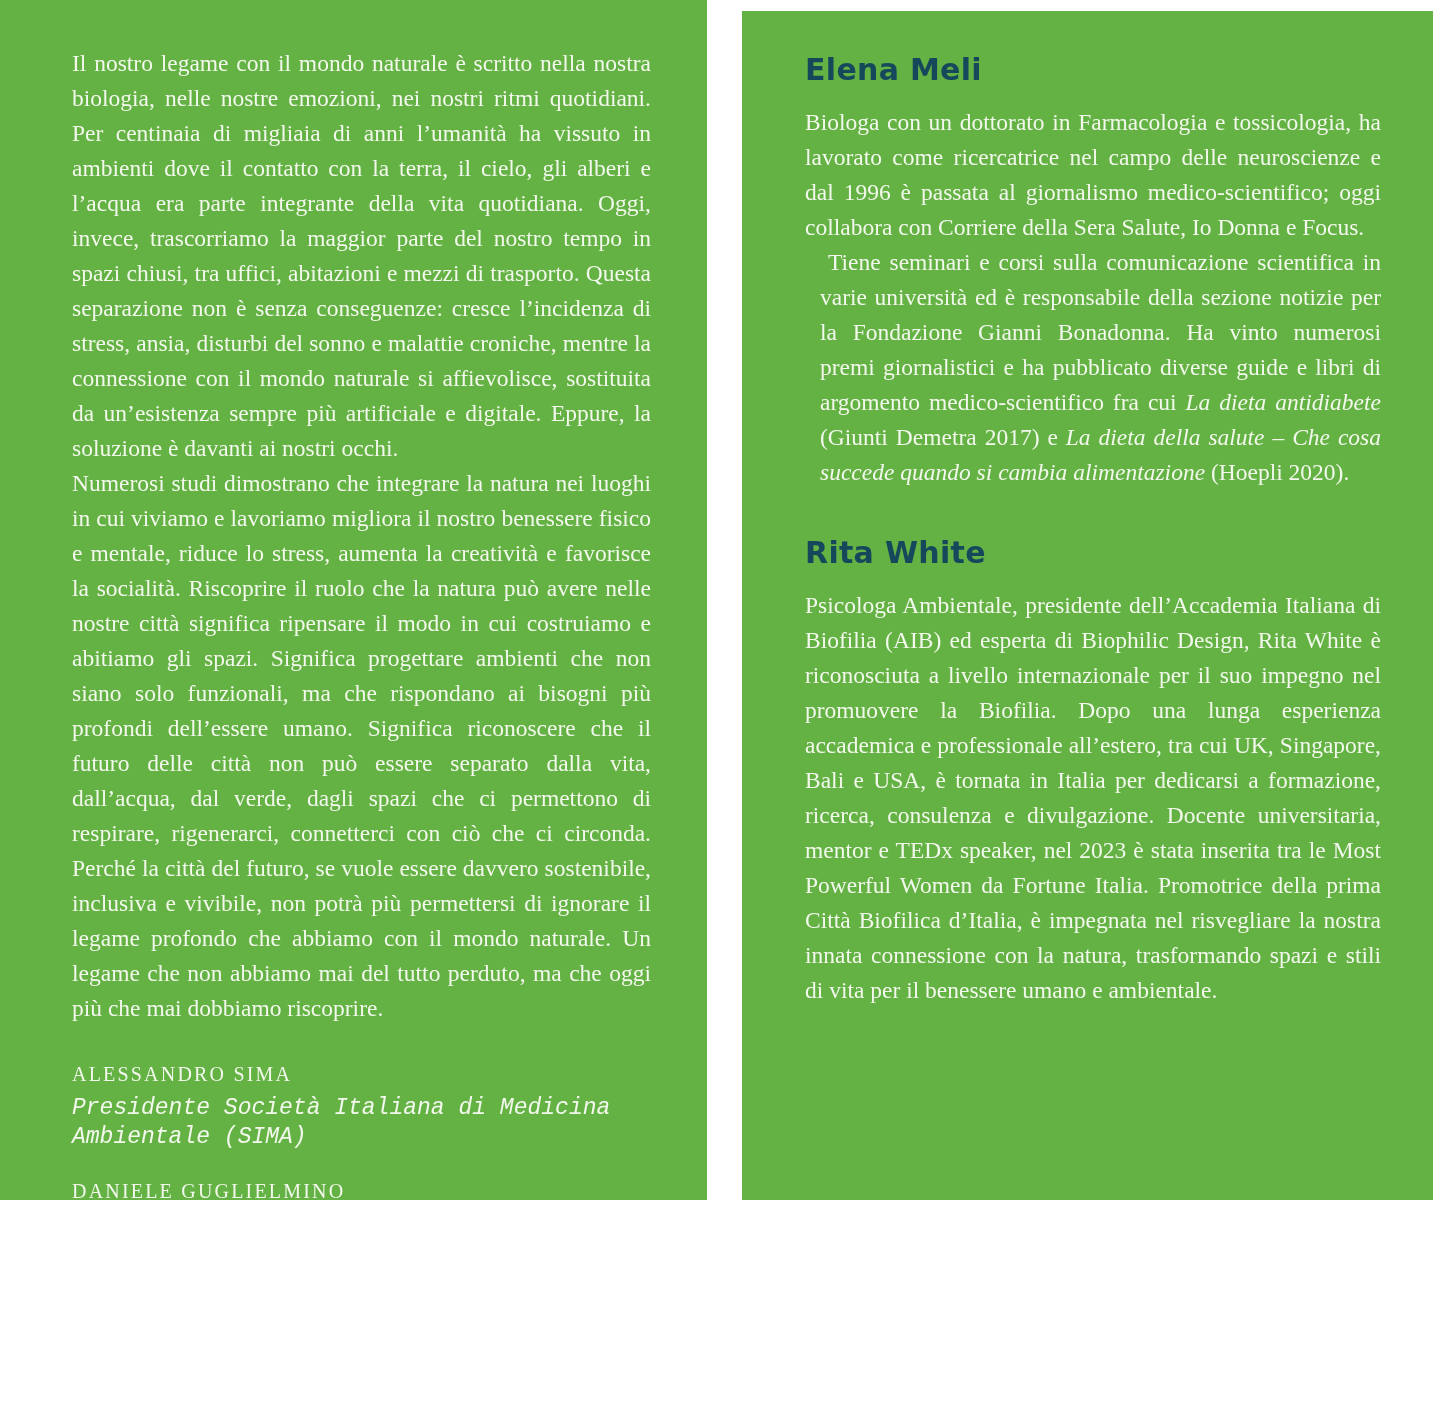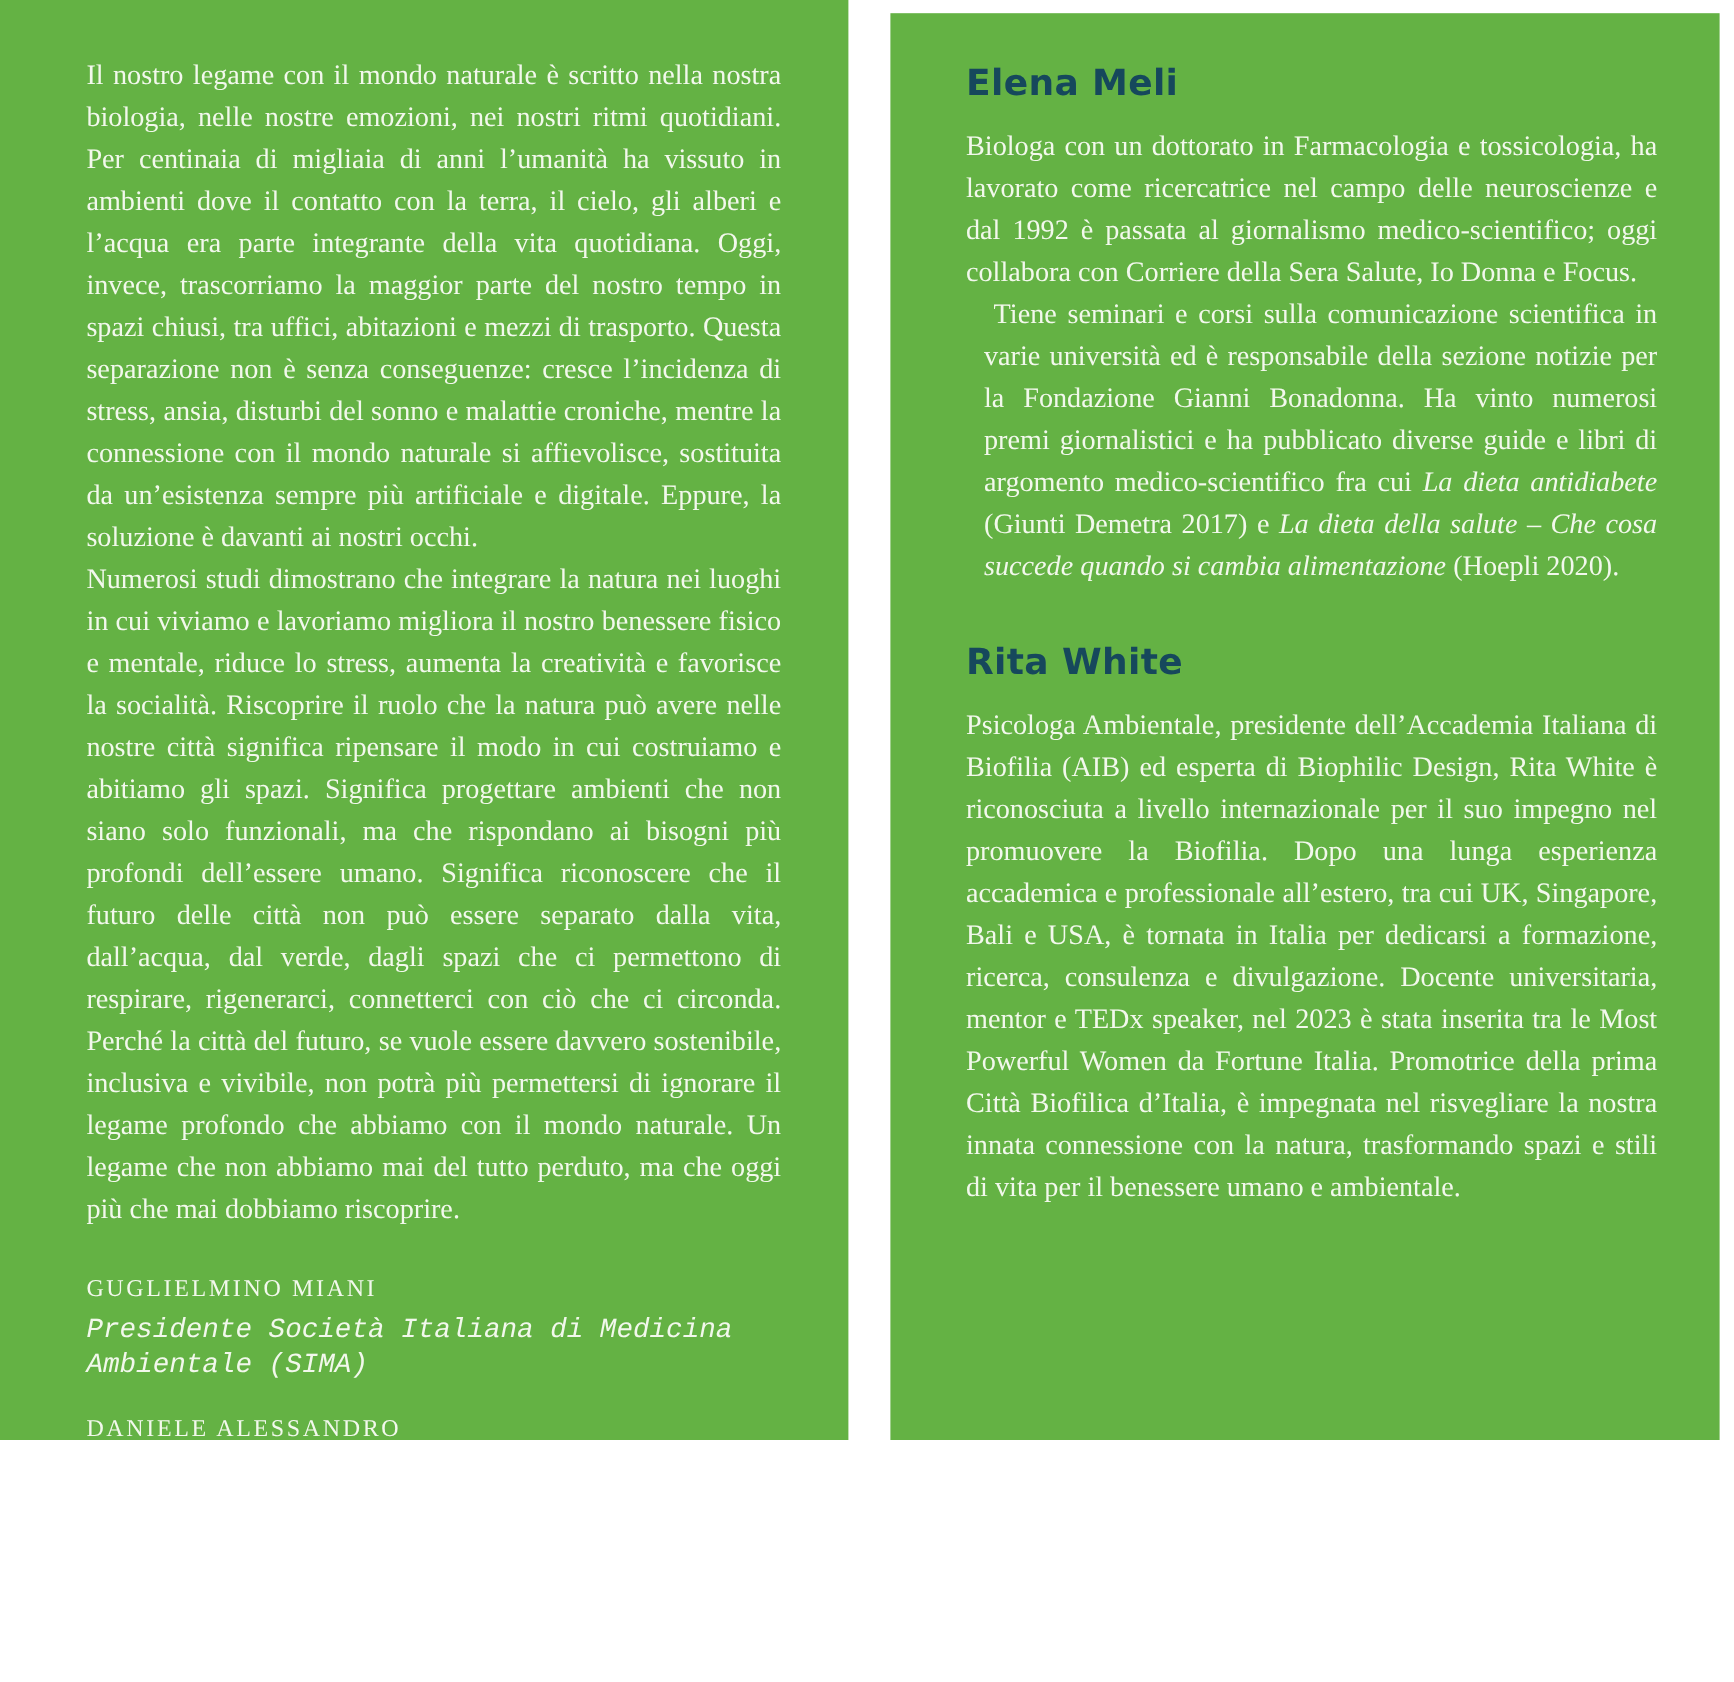--- a/index.html
+++ b/index.html
@@ -70,35 +70,35 @@
 <body>
 
 <div class="page">
 
   <section class="flap flap-left">
     <p class="serif-par">Il nostro legame con il mondo naturale è scritto nella nostra biologia, nelle nostre emozioni, nei nostri ritmi quotidiani. Per centinaia di migliaia di anni l’umanità ha vissuto in ambienti dove il contatto con la terra, il cielo, gli alberi e l’acqua era parte integrante della vita quotidiana. Oggi, invece, trascorriamo la maggior parte del nostro tempo in spazi chiusi, tra uffici, abitazioni e mezzi di trasporto. Questa separazione non è senza conseguenze: cresce l’incidenza di stress, ansia, disturbi del sonno e malattie croniche, mentre la connessione con il mondo naturale si affievolisce, sostituita da un’esistenza sempre più artificiale e digitale. Eppure, la soluzione è davanti ai nostri occhi.</p>
     <p class="serif-par">Numerosi studi dimostrano che integrare la natura nei luoghi in cui viviamo e lavoriamo migliora il nostro benessere fisico e mentale, riduce lo stress, aumenta la creatività e favorisce la socialità. Riscoprire il ruolo che la natura può avere nelle nostre città significa ripensare il modo in cui costruiamo e abitiamo gli spazi. Significa progettare ambienti che non siano solo funzionali, ma che rispondano ai bisogni più profondi dell’essere umano. Significa riconoscere che il futuro delle città non può essere separato dalla vita, dall’acqua, dal verde, dagli spazi che ci permettono di respirare, rigenerarci, connetterci con ciò che ci circonda. Perché la città del futuro, se vuole essere davvero sostenibile, inclusiva e vivibile, non potrà più permettersi di ignorare il legame profondo che abbiamo con il mondo naturale. Un legame che non abbiamo mai del tutto perduto, ma che oggi più che mai dobbiamo riscoprire.</p>
 
     <div class="endorsements">
       <div>
-        <div class="endorser-name">GUGLIELMINO MIANI</div>
+        <div class="endorser-name">ALESSANDRO SIMA</div>
         <div class="endorser-role">Presidente Società Italiana di Medicina Ambientale (SIMA)</div>
       </div>
       <div>
-        <div class="endorser-name">DANIELE ALESSANDRO</div>
+        <div class="endorser-name">DANIELE GUGLIELMINO</div>
         <div class="endorser-role">Vicepresidente Vicario Accademia Italiana di Biofilia (AIB)</div>
       </div>
     </div>
   </section>
 
   <section class="flap flap-right">
 
     <div class="author-block">
       <h2 class="author-name">Elena Meli</h2>
-      <p class="serif-par"><span>Biologa con un dottorato in Farmacologia e tossicologia, ha lavorato come ricercatrice nel campo delle neuroscienze e dal 1992 è passata al giornalismo medico-scientifico; oggi collabora con Corriere della Sera Salute, Io Donna e Focus.</span></p>
+      <p class="serif-par"><span>Biologa con un dottorato in Farmacologia e tossicologia, ha lavorato come ricercatrice nel campo delle neuroscienze e dal 1996 è passata al giornalismo medico-scientifico; oggi collabora con Corriere della Sera Salute, Io Donna e Focus.</span></p>
       <p class="serif-par bio-par-indent"><span>Tiene seminari e corsi sulla comunicazione scientifica in varie università ed è responsabile della sezione notizie per la Fondazione Gianni Bonadonna. Ha vinto numerosi premi giornalistici e ha pubblicato diverse guide e libri di argomento medico-scientifico fra cui </span><i>La dieta antidiabete</i><span> (Giunti Demetra 2017) e </span><i>La dieta della salute – Che cosa succede quando si cambia alimentazione</i><span> (Hoepli 2020).</span></p>
     </div>
 
     <div class="author-block">
       <h2 class="author-name">Rita White</h2>
       <p class="serif-par"><span>Psicologa Ambientale, presidente dell’Accademia Italiana di Biofilia (AIB) ed esperta di Biophilic Design, Rita White è riconosciuta a livello internazionale per il suo impegno nel promuovere la Biofilia. Dopo una lunga esperienza accademica e professionale all’estero, tra cui UK, Singapore, Bali e USA, è tornata in Italia per dedicarsi a formazione, ricerca, consulenza e divulgazione. Docente universitaria, mentor e TEDx speaker, nel 2023 è stata inserita tra le Most Powerful Women da Fortune Italia. Promotrice della prima Città Biofilica d’Italia, è impegnata nel risvegliare la nostra innata connessione con la natura, trasformando spazi e stili di vita per il benessere umano e ambientale.</span></p>
     </div>
 
     <div class="credits">
       <div>Grahic speaker Bebung</div>

